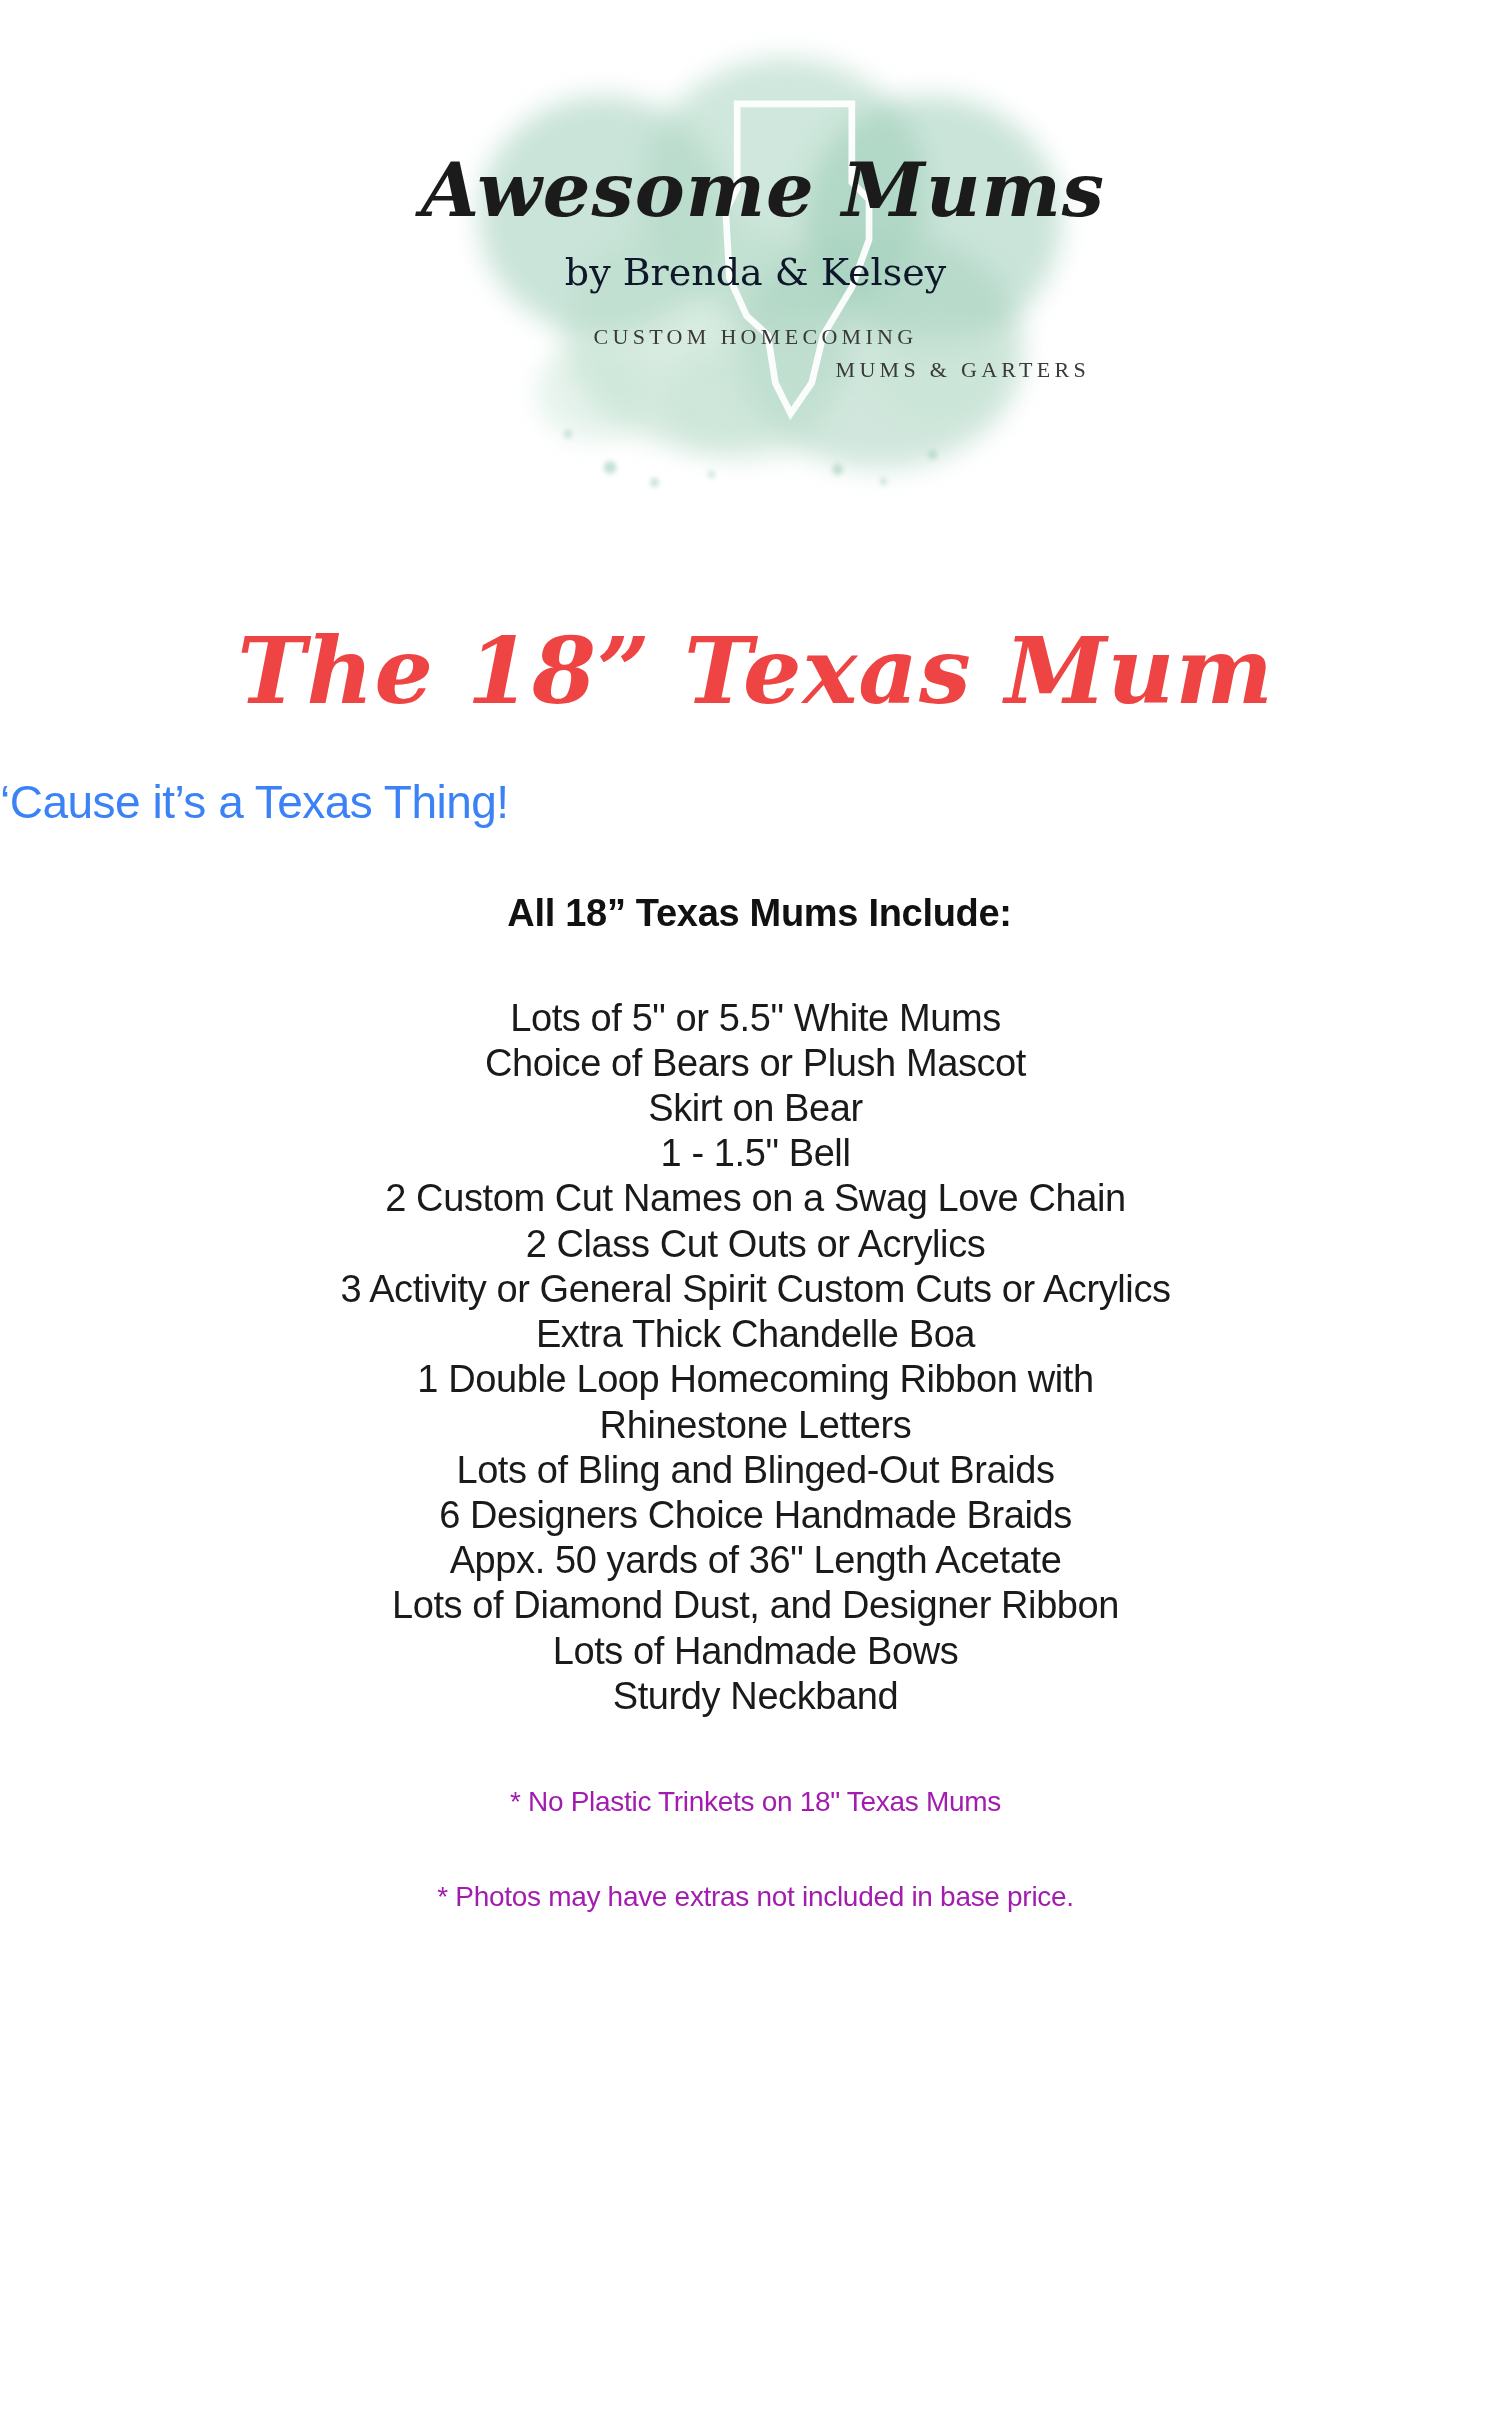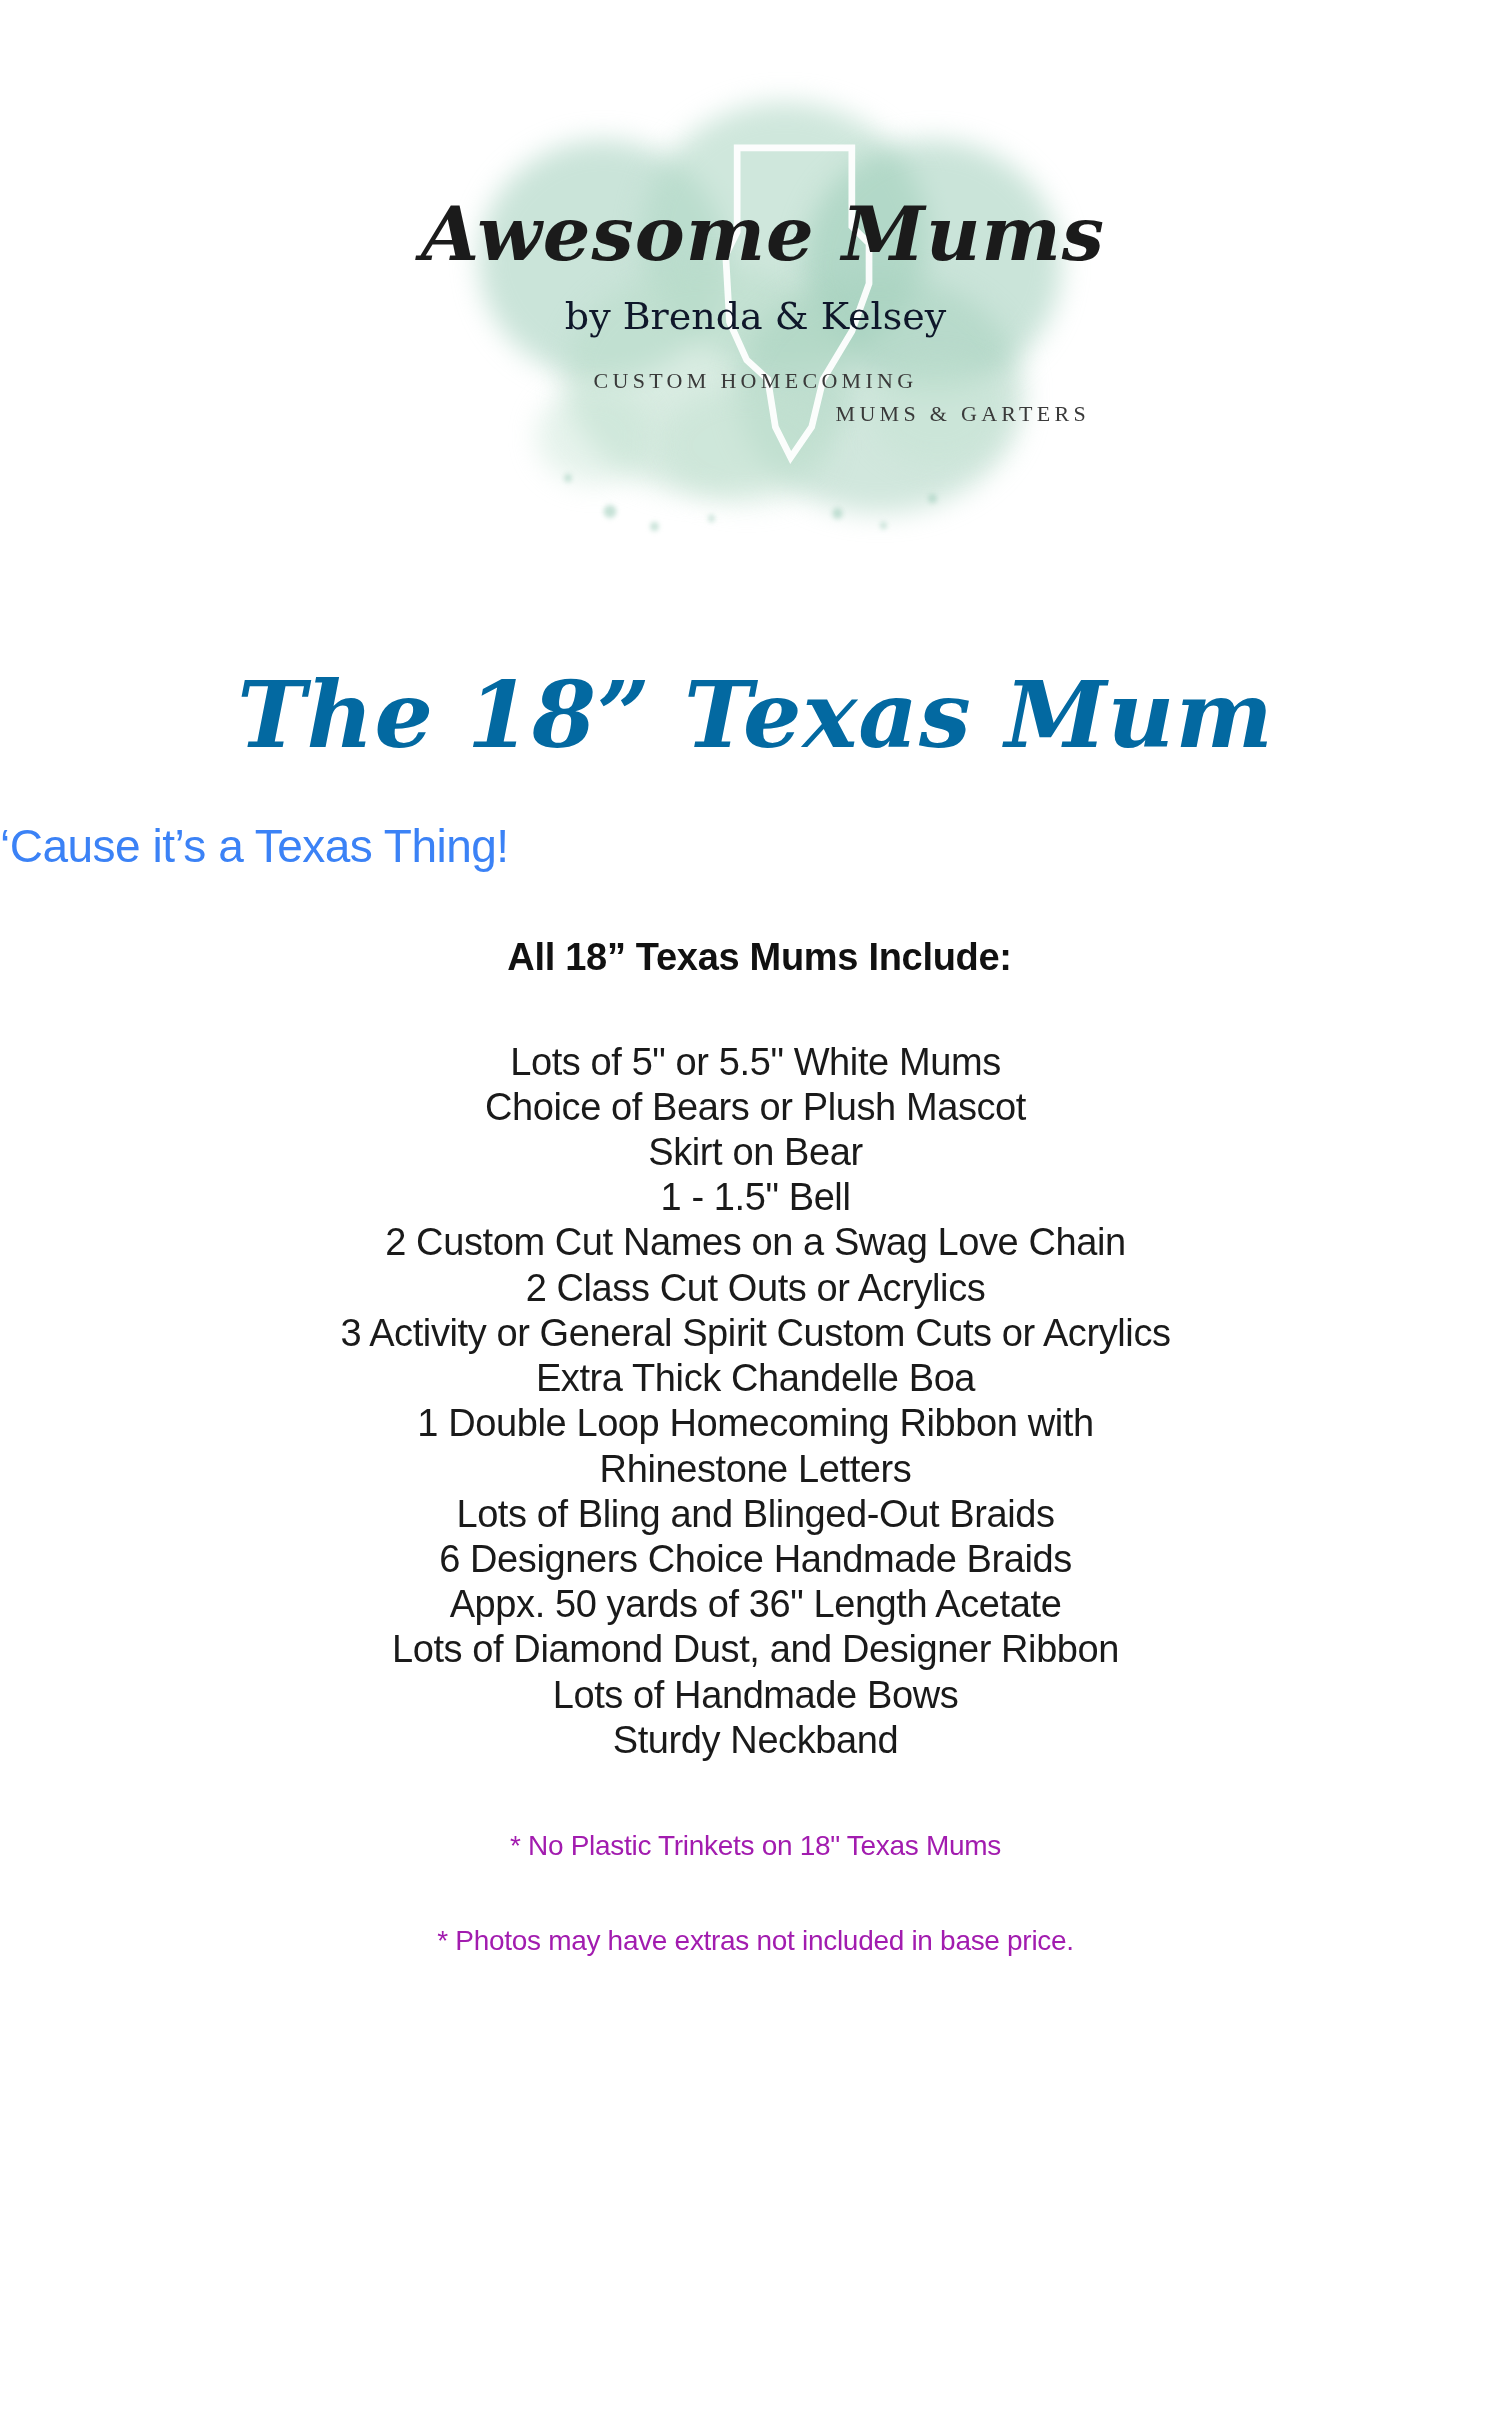--- a/index.html
+++ b/index.html
@@ -15,21 +15,20 @@
     position: relative;
     overflow: hidden;
   }
 
   .page {
     width: 1511px;
     height: 2118px;
     position: relative;
     background: #ffffff;
     box-sizing: border-box;
-    margin-top: 44px;
   }
 
   
   .logo-block {
     position: relative;
     width: 100%;
     height: 554px;
   }
   .logo-inner {
     position: absolute;
@@ -119,21 +118,21 @@
   }
 
   
   .headline {
     text-align: center;
     font-family: "DejaVu Serif", serif;
     font-style: italic;
     font-weight: 700;
     font-size: 92px;
     line-height: 1.05;
-    color: #0369a1;
+    color: #ef4444;
     margin-top: 69px;
     letter-spacing: 1px;
     white-space: nowrap;
   }
 
   .tagline {
     text-align: left;
     font-size: 46px;
     color: #3b82f6;
     margin-top: 55px;

